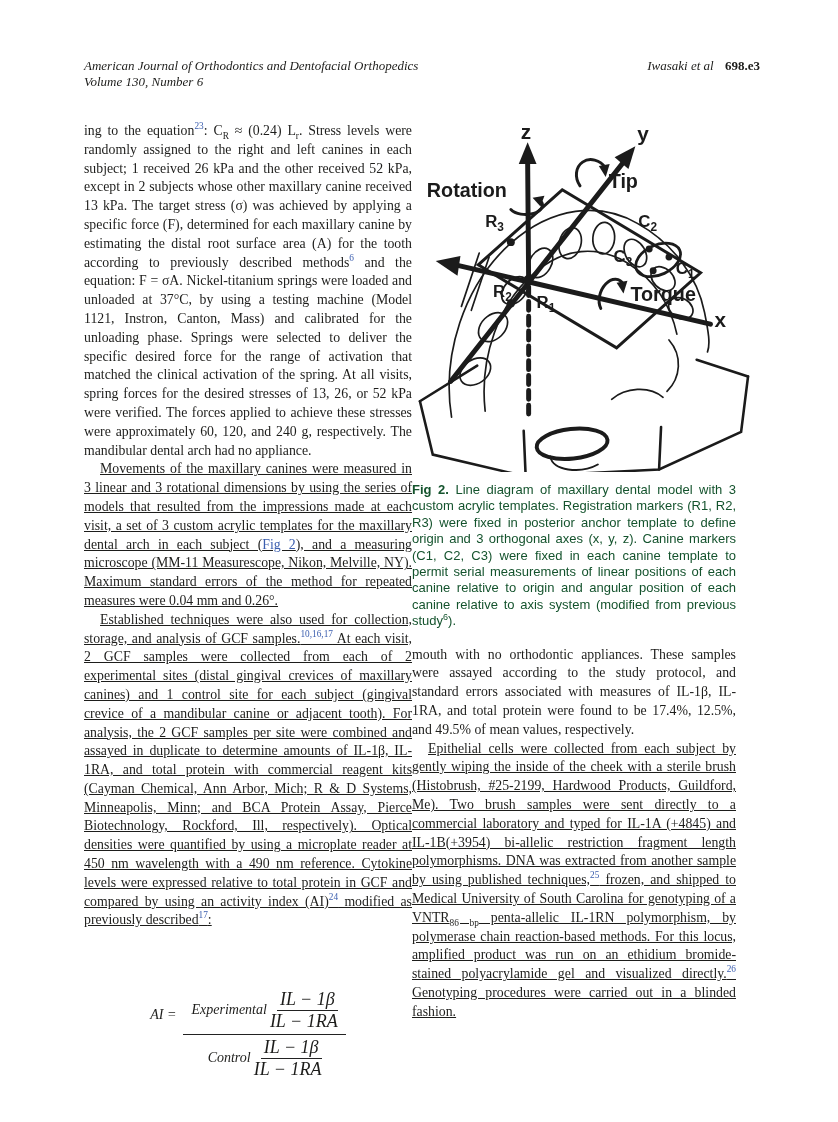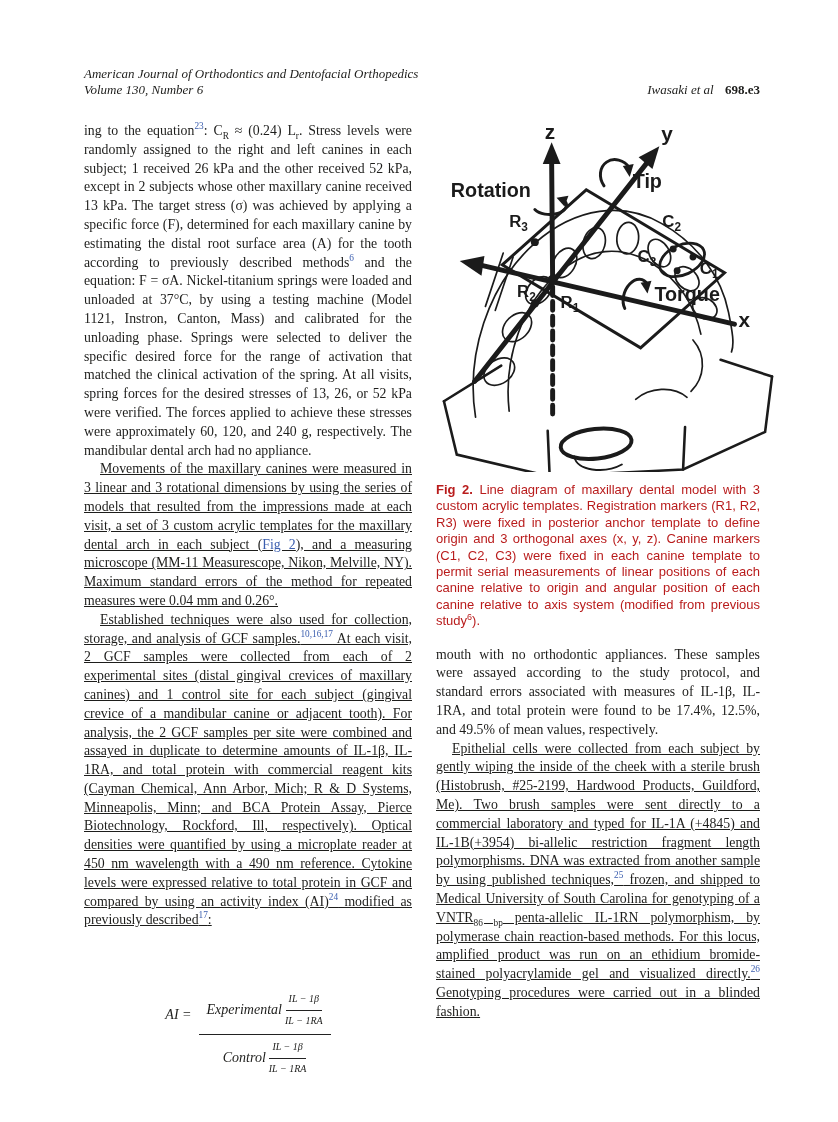--- a/index.html
+++ b/index.html
@@ -3,59 +3,59 @@
 <meta charset="utf-8">
 <style>
   html,body{margin:0;padding:0;background:#9a9a9a;}
   .page{
     width:838px;height:1122px;background:#ffffff;position:relative;
     font-family:"Liberation Serif",serif;color:#1d1d1b;overflow:hidden;
     margin:0 auto;
   }
   .header{
     position:absolute;left:84px;top:58px;width:676px;
-    display:flex;justify-content:space-between;align-items:flex-end;
+    display:flex;justify-content:space-between;align-items:flex-start;
     font-size:13px;font-style:italic;line-height:16px;
   }
-  .header-right{white-space:nowrap;margin-top:24px;}
+  .header-right{white-space:nowrap;}
   .pagenum{font-style:normal;font-weight:bold;margin-left:8px;}
   .columns{
     position:absolute;left:84px;top:122px;width:676px;
-    display:flex;gap:24px;
+    display:flex;
   }
   .col-left{width:328px;}
   .col-right{width:324px;}
   .bodytext{font-size:13.8px;line-height:18.8px;text-align:justify;}
   .body-p{margin:0;}
   .body-p.indent{text-indent:16px;text-decoration:underline;}
   sup{font-size:9.3px;line-height:0;}
   sub{font-size:9.3px;line-height:0;}
   .supc,.link{color:var(--cite,#3a5dae);}
   .b{font-weight:bold;}
   .i,.subi{font-style:italic;}
 
   
   .formula{
     display:flex;align-items:center;justify-content:center;
     margin:20px 0 16px;font-style:italic;font-size:14px;color:#1d1d1b;
   }
   .bigfrac{display:inline-flex;flex-direction:column;align-items:center;margin-left:7px;margin-top:37px;}
   .bf-row{display:flex;align-items:center;padding:3px 8px;}
   .bf-top{border-bottom:1.4px solid #222;}
-  .frac{display:inline-flex;flex-direction:column;align-items:center;margin-left:3px;font-size:10px;}
+  .frac{display:inline-flex;flex-direction:column;align-items:flex-end;margin-left:3px;font-size:18px;}
   .fn{border-bottom:1.4px solid #222;padding:0 3px 1px;}
   .fd{padding-top:1px;}
 
   
   .fig-wrap{margin:0 0 10px 2px;}
   .fig-wrap svg{display:block;}
   .fig-wrap svg text{font-family:"Liberation Sans",sans-serif;font-weight:bold;fill:#1b1b1b;}
   .caption{
     font-family:"Liberation Sans",sans-serif;font-size:13px;line-height:16.4px;
-    text-align:justify;color:#b91c1c;margin:4px 0 16px 0;
+    text-align:justify;color:#14532d;margin:4px 0 16px 0;
   }
   .caption sup{font-size:9px;}
 </style>
 </head>
 <body>
 
 <div class="page">
 
   <div class="header">
     <div class="header-left">

